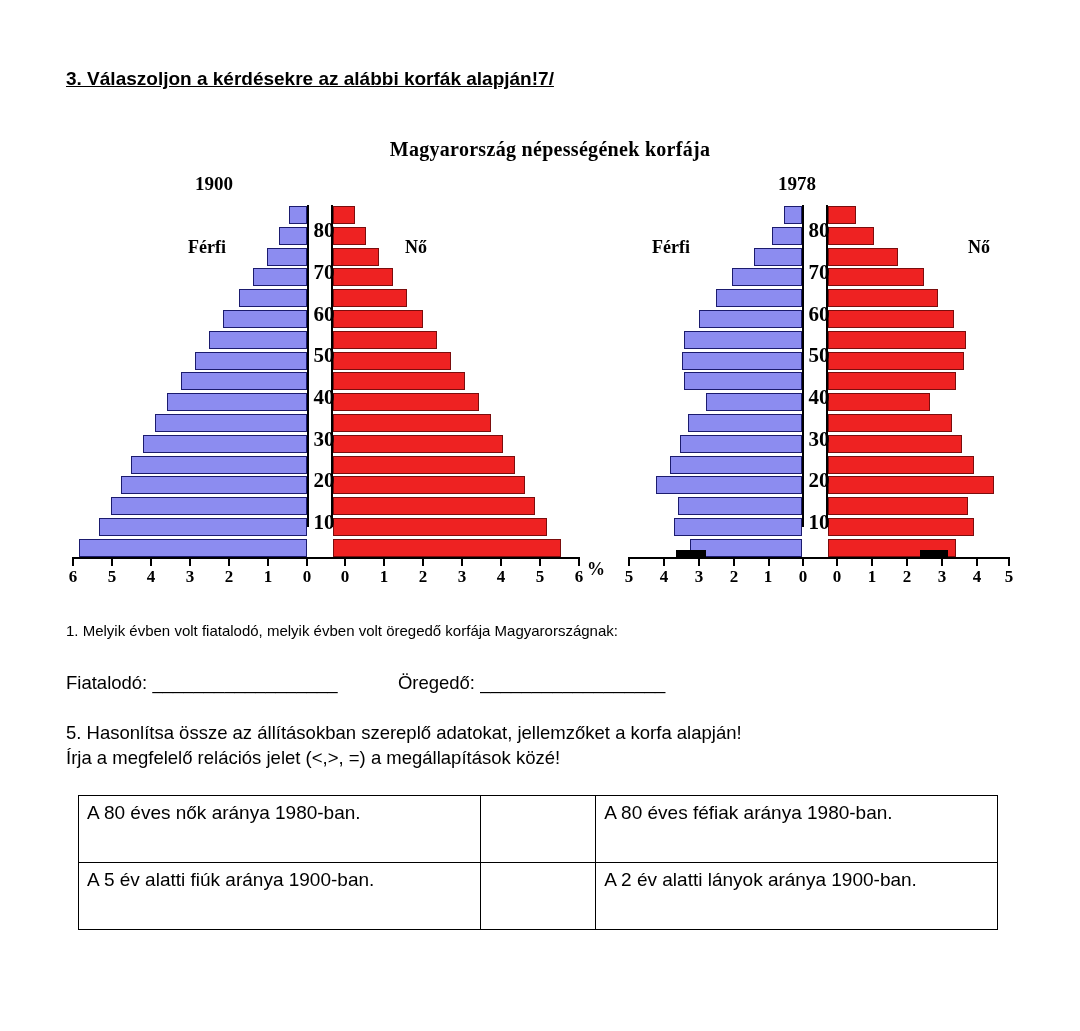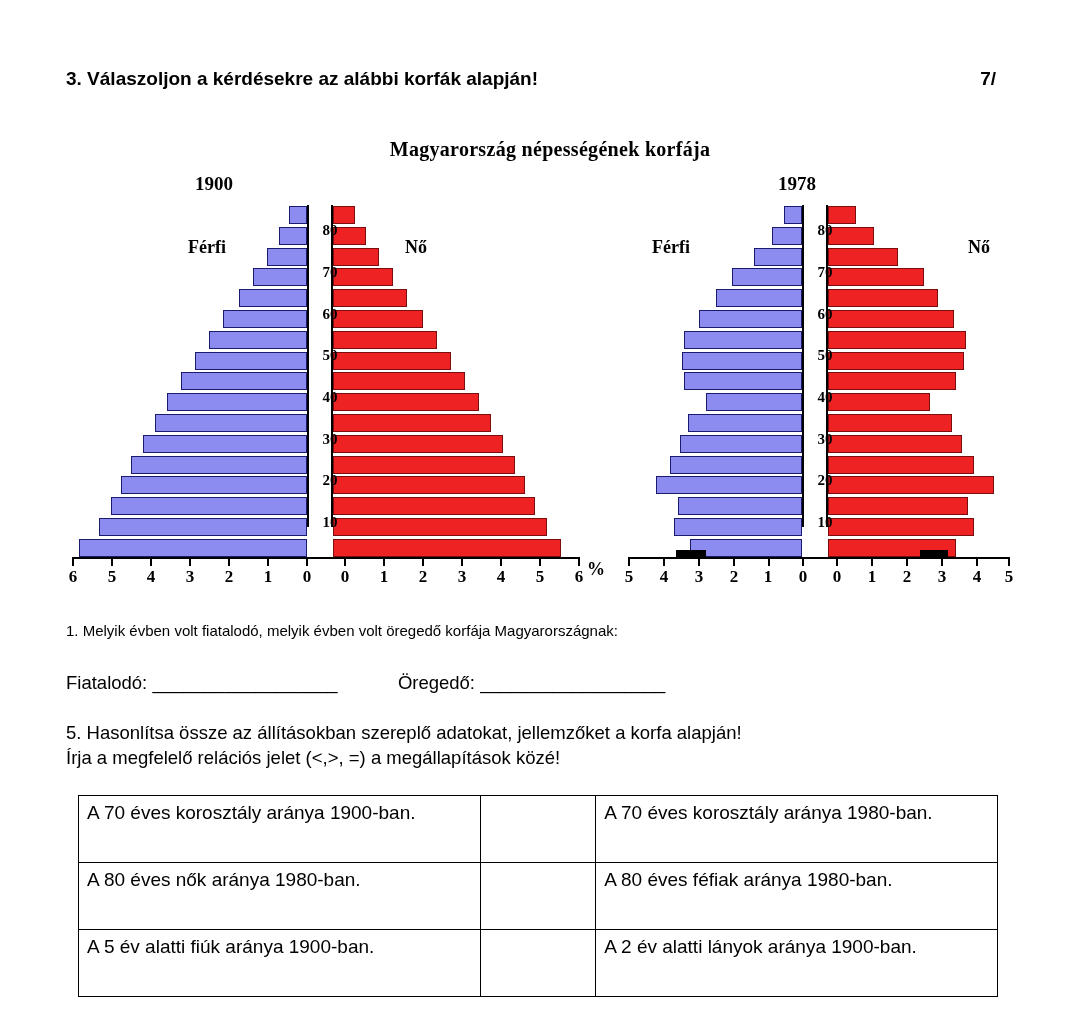--- a/index.html
+++ b/index.html
@@ -16,24 +16,24 @@
     overflow: hidden;
   }
 
   
   .header {
     position: absolute;
     top: 68px;
     left: 66px;
     right: 60px;
     display: flex;
-    justify-content: space-between;
     align-items: baseline;
     font-weight: bold;
     font-size: 19px;
+    text-decoration: underline;
   }
   .header .points {
     font-weight: bold;
     font-size: 19px;
     margin-right: 24px;
   }
 
   
   .figure {
     position: absolute;
@@ -119,26 +119,26 @@
     height: 322px;
     width: 26px;
     background: #fff;
     border-left: 2px solid #000;
     border-right: 2px solid #000;
     box-sizing: border-box;
     z-index: 5;
   }
   .age-tick {
     position: absolute;
-    left: 8px;
+    left: 2px;
     width: 26px;
     text-align: center;
     font-family: "Liberation Serif", serif;
     font-weight: bold;
-    font-size: 15px;
+    font-size: 21px;
     line-height: 14px;
   }
 
   
   .xaxis {
     position: absolute;
     top: 352px;
     left: 0;
     height: 2px;
     background: #000;
@@ -575,25 +575,20 @@
 </div>
 
 <div class="q2">
   <div>5. Hasonlítsa össze az állításokban szereplő adatokat, jellemzőket a korfa alapján!</div>
   <div>Írja a megfelelő relációs jelet (&lt;,&gt;, =) a megállapítások közé!</div>
 </div>
 
 <table class="compare">
   <tbody>
     <tr>
-      <td class="cell-text">A 70 éves korosztály aránya 1900-ban.</td>
-      <td class="cell-mid"></td>
-      <td class="cell-text">A 70 éves korosztály aránya 1980-ban.</td>
-    </tr>
-    <tr>
       <td class="cell-text">A 80 éves nők aránya 1980-ban.</td>
       <td class="cell-mid"></td>
       <td class="cell-text">A 80 éves féfiak aránya 1980-ban.</td>
     </tr>
     <tr>
       <td class="cell-text">A 5 év alatti fiúk aránya 1900-ban.</td>
       <td class="cell-mid"></td>
       <td class="cell-text">A 2 év alatti lányok aránya 1900-ban.</td>
     </tr>
   </tbody>

